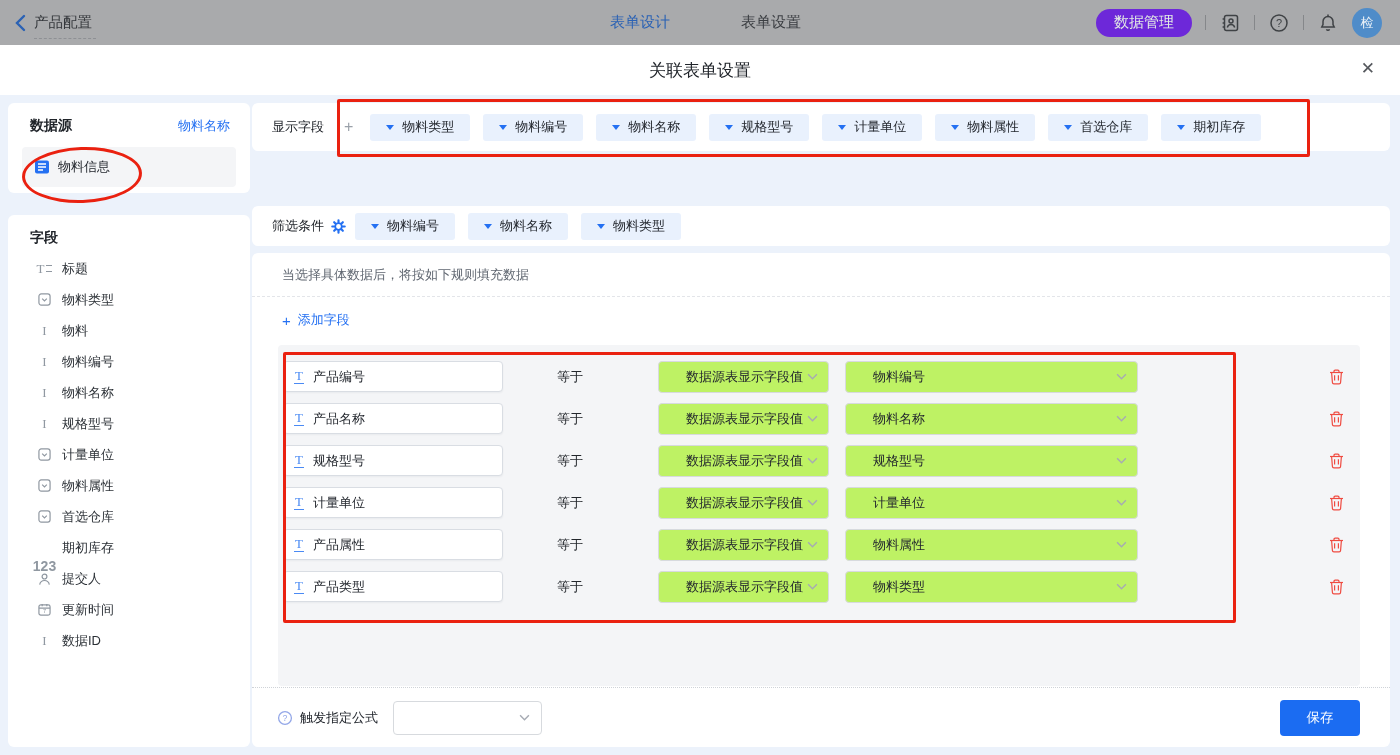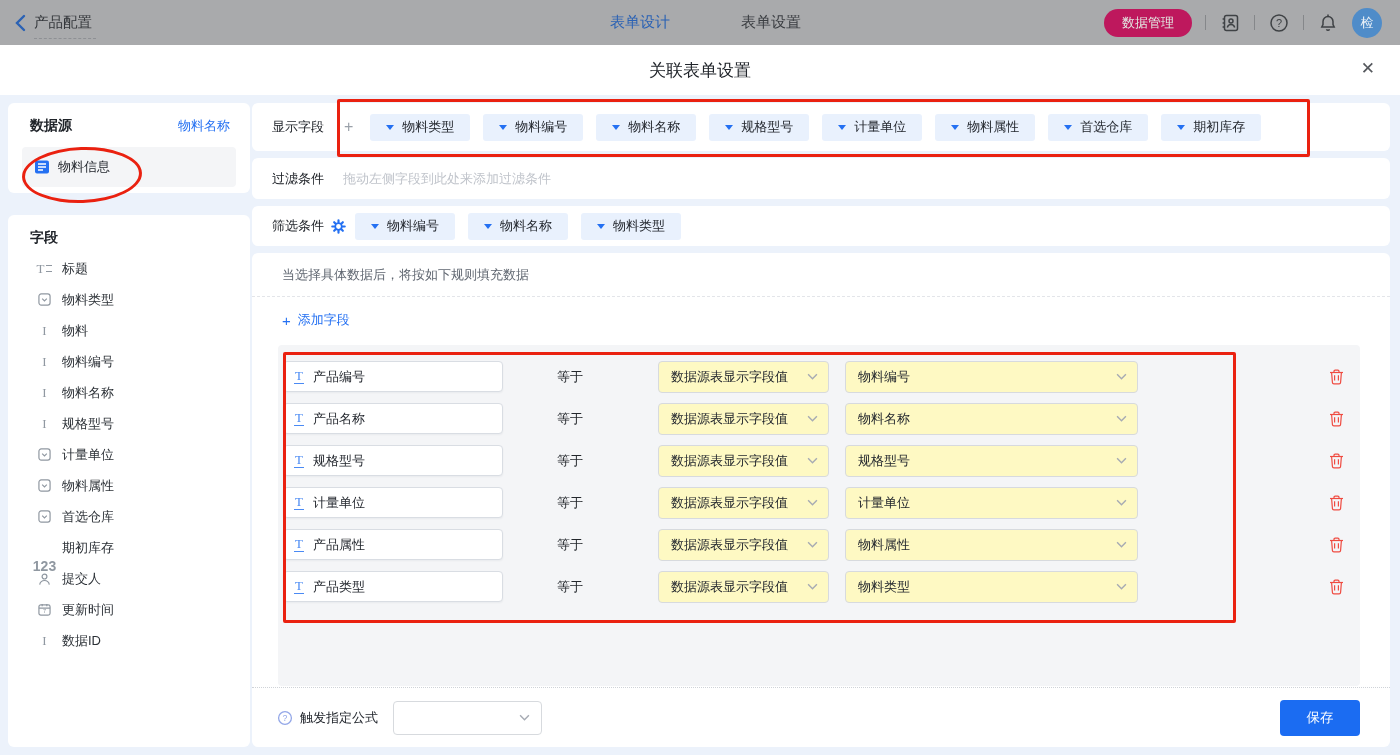--- a/index.html
+++ b/index.html
@@ -18,22 +18,22 @@
   .tb-left { display:flex; align-items:center; padding-left:14px; }
   .back-btn { display:flex; align-items:center; cursor:pointer; }
   .back-label { position:relative; margin-left:8px; font-size:14.5px; color:#34373b; }
   .back-label::after { content:""; position:absolute; left:0; right:-4px; bottom:-7px; border-bottom:1px dashed #8e9094; }
   .tb-tabs { position:absolute; left:0; top:0; width:100%; height:45px; }
   .tb-tab { position:absolute; top:13px; font-size:15px; cursor:pointer; }
   .tb-tab.active { left:610px; color:#2b62b4;text-align:right; }
   .tb-tab.inactive { left:741px; color:#3a3d41; }
   .tb-right { position:absolute; right:0; top:0; height:45px; display:flex; align-items:center; padding-right:18px; }
   .pill-btn {
-    height:28px; padding:0 18px; border-radius:14px; background:#be185d;
-    color:#e3ebe4; font-size:13px; display:flex; align-items:center; cursor:pointer;
+    height:28px; padding:0 18px; border-radius:14px; background:#6d28d9;
+    color:#e3ebe4; font-size:15px; display:flex; align-items:center; cursor:pointer;
   }
   .tb-sep { width:1px; height:15px; background:#85878a; margin:0 13px; }
   .tb-icon { width:22px; height:22px; display:flex; align-items:center; justify-content:center; cursor:pointer; }
   .avatar {
     width:30px; height:30px; border-radius:50%; background:#4f8cc9; color:#ecf2f8;
     font-size:13px; display:flex; align-items:center; justify-content:center; margin-left:13px; cursor:pointer;
   }
 
   
   .modal-header { position:absolute; left:0; top:45px; width:1400px; height:50px; background:#ffffff; }
@@ -108,22 +108,22 @@
     display:flex; align-items:center; padding-left:10px; cursor:pointer;
     box-shadow:0 1px 2px rgba(25,35,61,.05);
   }
   .rf-icon {
     font-family:"Liberation Serif","DejaVu Serif",serif; font-size:13px; color:#4a8af4;
     border-bottom:1.5px solid #4a8af4; line-height:13px; padding:0 1px 1px 1px;
   }
   .rf-label { margin-left:9px; font-size:13px; color:#23272e; }
   .rule-op { margin-left:54px; width:101px; font-size:13px; color:#23272c; }
   .rule-select {
-    height:32px; background:#fef9c3; border:1px solid #d7dade; border-radius:4px;
-    display:flex; align-items:center; padding:0 10px 0 12px; cursor:pointer;
+    height:32px; background:#bef264; border:1px solid #d7dade; border-radius:4px;
+    display:flex; align-items:center; padding:0 10px 0 27px; cursor:pointer;
   }
   .rule-select .sel-text { font-size:13px; color:#23272e; flex:1; white-space:nowrap; overflow:hidden; }
   .rule-select.src { width:171px; }
   .rule-select.val { width:293px; margin-left:16px; }
   .rule-trash { margin-left:auto; margin-right:16px; cursor:pointer; display:flex; align-items:center; }
 
   .dot-div { position:absolute; left:0; right:0; top:434px; border-top:1px dotted #cfd3d8; }
   .rules-footer {
     position:absolute; left:0; right:0; top:435px; height:59px;
     display:flex; align-items:center; padding:0 30px 0 25px;
@@ -372,26 +372,20 @@
     <span class="chip-label">首选仓库</span>
   </span>
 
   <span class="chip">
     <span class="chip-caret"></span>
     <span class="chip-label">期初库存</span>
   </span>
 </div>
     </div>
 
-    <div class="card rowB">
-      <span class="row-label">过滤条件</span>
-      <div class="dropzone">
-        <span>拖动左侧字段到此处来添加过滤条件</span>
-      </div>
-    </div>
 
     <div class="card rowC">
       <span class="row-label">筛选条件</span>
       <span class="gear-wrap">
         <svg width="15" height="15" viewBox="0 0 18 18" fill="none" stroke="#2470f2">
           <circle cx="9" cy="9" r="4" stroke-width="2.2"></circle>
           <g stroke-width="2.6" stroke-linecap="round">
             <path d="M14.3 9h2.2M12.7 12.7l1.5 1.5M9 14.3v2.2M5.3 12.7l-1.5 1.5M3.7 9H1.5M5.3 5.3L3.8 3.8M9 3.7V1.5M12.7 5.3l1.5-1.5"></path>
           </g>
         </svg>

